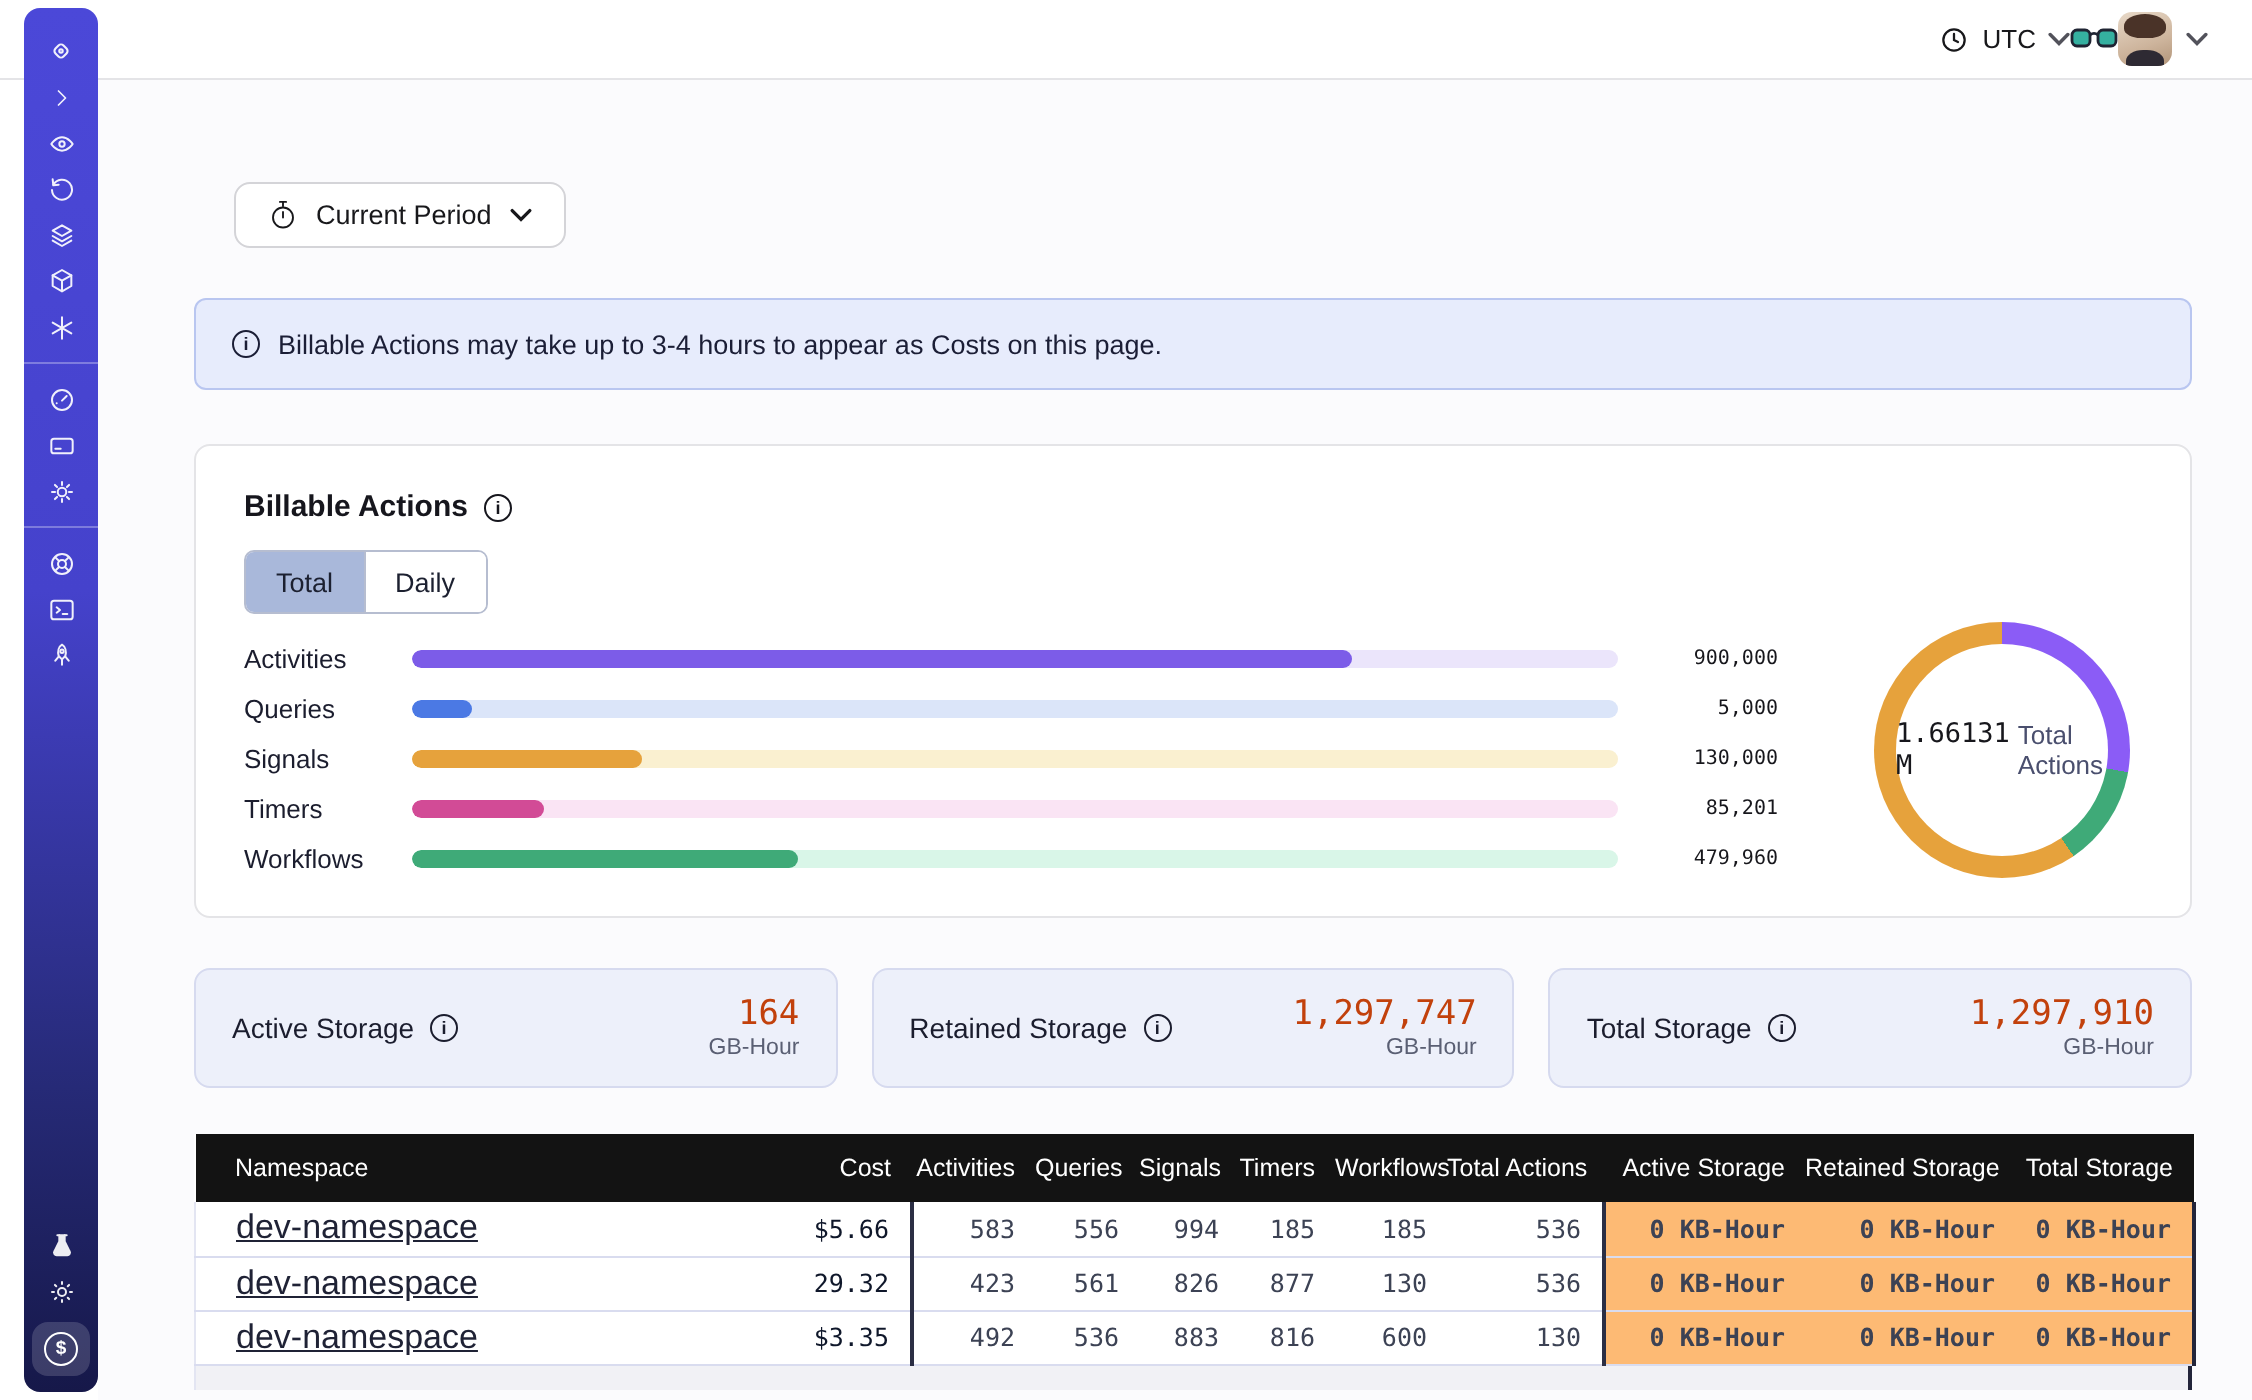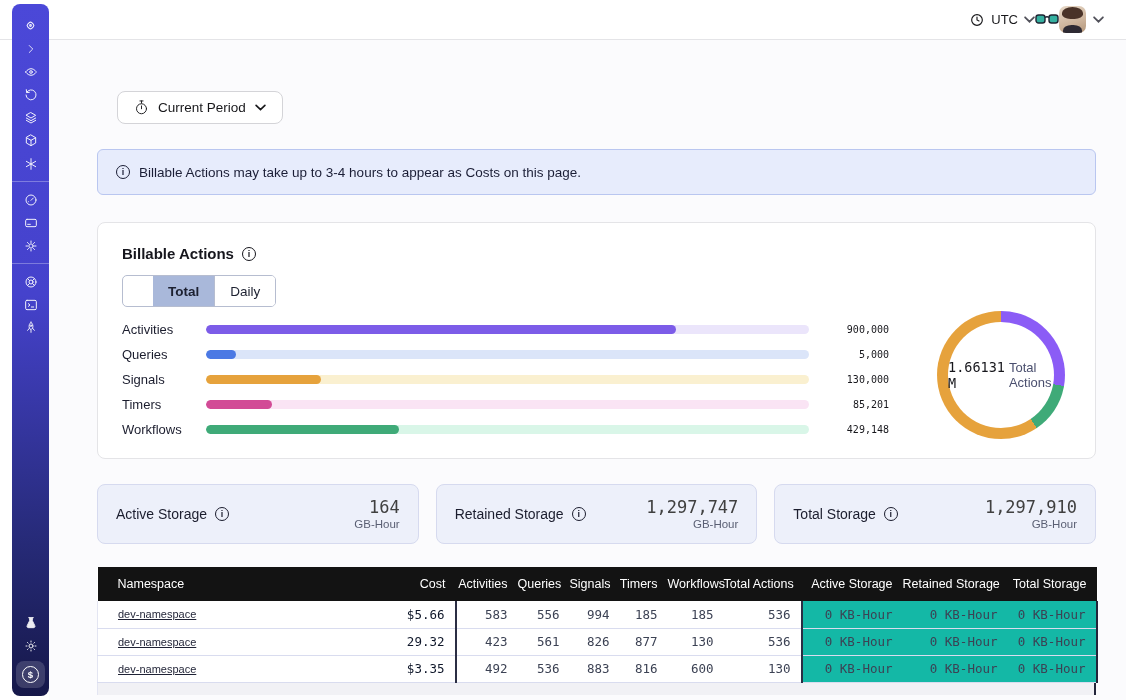--- a/index.html
+++ b/index.html
@@ -57,60 +57,60 @@
                font-size:9px; font-weight:700; font-style:normal; flex:0 0 auto; cursor:pointer; }
 
   
   .card { margin-top:27px; background:#fff; border:1px solid #e4e4e7; border-radius:8px;
           height:237px; padding:22px 24px; position:relative; }
   .card-title { display:flex; align-items:center; gap:8px; font-size:15px; font-weight:600; color:#16161d; }
   .tabs { display:inline-flex; border:1px solid #b6bdd0; border-radius:5px; overflow:hidden; margin-top:13px; }
   .tab { height:30px; padding:0 15px; display:flex; align-items:center; font-size:13.5px;
          background:#fff; color:#1c2030; cursor:pointer; }
   .tab + .tab { border-left:1px solid #b6bdd0; }
-  .tab.active { background:#a9b8da; font-weight:700;margin-left:30px; }
+  .tab.active { background:#a9b8da; font-weight:400; }
 
   .bars { margin-top:17px; width:767px; display:flex; flex-direction:column; gap:15px; }
   .bar-row { display:flex; align-items:center; gap:10px; height:10px; }
   .bar-label { width:74px; font-size:13px; color:#1b1d2e; flex:0 0 auto; }
   .bar-track { flex:1 1 auto; height:9px; border-radius:5px; position:relative; overflow:hidden; }
   .bar-fill { position:absolute; left:0; top:0; height:9px; border-radius:5px; }
   .bar-value { width:70px; text-align:right; font-size:10px; color:#17171c; flex:0 0 auto; }
 
   .donut { position:absolute; right:30px; top:88px; width:128px; height:128px; border-radius:50%; }
   .donut-hole { position:absolute; left:11px; top:11px; width:106px; height:106px; border-radius:50%;
                 background:#fff; display:flex; flex-direction:row; align-items:center; justify-content:center; gap:4px; }
   .donut-val { font-size:13.5px; color:#17171c; }
   .donut-label { font-size:13px; color:#4a4f6e; }
 
   
   .storage-row { margin-top:25px; display:flex; gap:17px; }
   .storage-card { flex:1 1 0; background:#edf0fa; border:1px solid #d6daef; border-radius:8px;
                   height:60px; display:flex; align-items:center; justify-content:space-between; padding:0 18px; }
   .storage-label { display:flex; align-items:center; gap:8px; font-size:14px; color:#1b1d2e; }
   .storage-value { text-align:right; }
-  .storage-num { font-size:17px; color:#404040; line-height:19px; }
+  .storage-num { font-size:17px; color:#c2410c; line-height:19px; }
   .storage-unit { font-size:11.5px; color:#5a5f73; margin-top:1px; }
 
   
   .table-wrap { margin-top:23px; }
   table { width:999px; border-collapse:collapse; table-layout:fixed; background:#fff; }
   col.c0{width:272px} col.c1{width:86px} col.c2{width:62px} col.c3{width:52px} col.c4{width:50px}
   col.c5{width:48px} col.c6{width:56px} col.c7{width:78px} col.c8{width:101px} col.c9{width:105px} col.c10{width:89px}
   thead th { background:#131313; color:#fff; font-size:12.5px; font-weight:500; height:34px;
              text-align:right; padding:0 10px 0 0; white-space:nowrap; }
   thead th.c0 { text-align:left; padding-left:20px; }
   tbody td { height:27px; font-size:12.5px; text-align:right; padding:0 10px 0 0;
              border-bottom:1px solid #d9dcef; color:#3c4254; white-space:nowrap; }
   tbody td.c0 { text-align:left; padding-left:20px; border-left:1px solid #e3e5f2; }
   tbody td.c1 { color:#0f172a; border-right:2px solid #2b2e44; }
   tbody td.c8 { border-left:2px solid #2b2e44; }
-  tbody td.c8, tbody td.c9, tbody td.c10 { background:#14b8a6; }
+  tbody td.c8, tbody td.c9, tbody td.c10 { background:#fdba74;font-weight:bold; }
   tbody td.c10 { border-right:2px solid #23253a; }
-  .ns-link { color:#1f2235; text-decoration:underline; font-size:11px; cursor:pointer; }
+  .ns-link { color:#1f2235; text-decoration:underline; font-size:17px; cursor:pointer; }
   .table-overflow { width:999px; height:12px; background:#f1f1f5; border-left:1px solid #e3e5f2;
                     border-right:2px solid #23253a; }
 </style>
 </head>
 <body>
 
 <header class="topbar">
   <div class="tz-control">
     <svg width="16" height="16" viewBox="0 0 24 24" fill="none" stroke="#18181b" stroke-width="1.7" stroke-linecap="round">
         <circle cx="12" cy="12" r="8"></circle>
@@ -199,21 +199,21 @@
             <div class="bar-track" style="background: rgb(250, 228, 244);">
               <div class="bar-fill" style="width: 11%; background: rgb(210, 75, 150);"></div>
             </div>
             <span class="bar-value mono">85,201</span>
           </div>
           <div class="bar-row">
             <span class="bar-label">Workflows</span>
             <div class="bar-track" style="background: rgb(217, 246, 232);">
               <div class="bar-fill" style="width: 32%; background: rgb(63, 170, 120);"></div>
             </div>
-            <span class="bar-value mono">429,148</span>
+            <span class="bar-value mono">479,960</span>
           </div>
         </div>
 
     <div class="donut" id="donut-ring" style="background: conic-gradient(rgb(139, 92, 246) 0deg, rgb(139, 92, 246) 100deg, rgb(63, 170, 120) 100deg, rgb(63, 170, 120) 146deg, rgb(230, 162, 60) 146deg, rgb(230, 162, 60) 360deg);">
       <div class="donut-hole">
         <span class="donut-val mono">1.66131 M</span>
         <span class="donut-label">Total Actions</span>
       </div>
     </div>
   </section>

